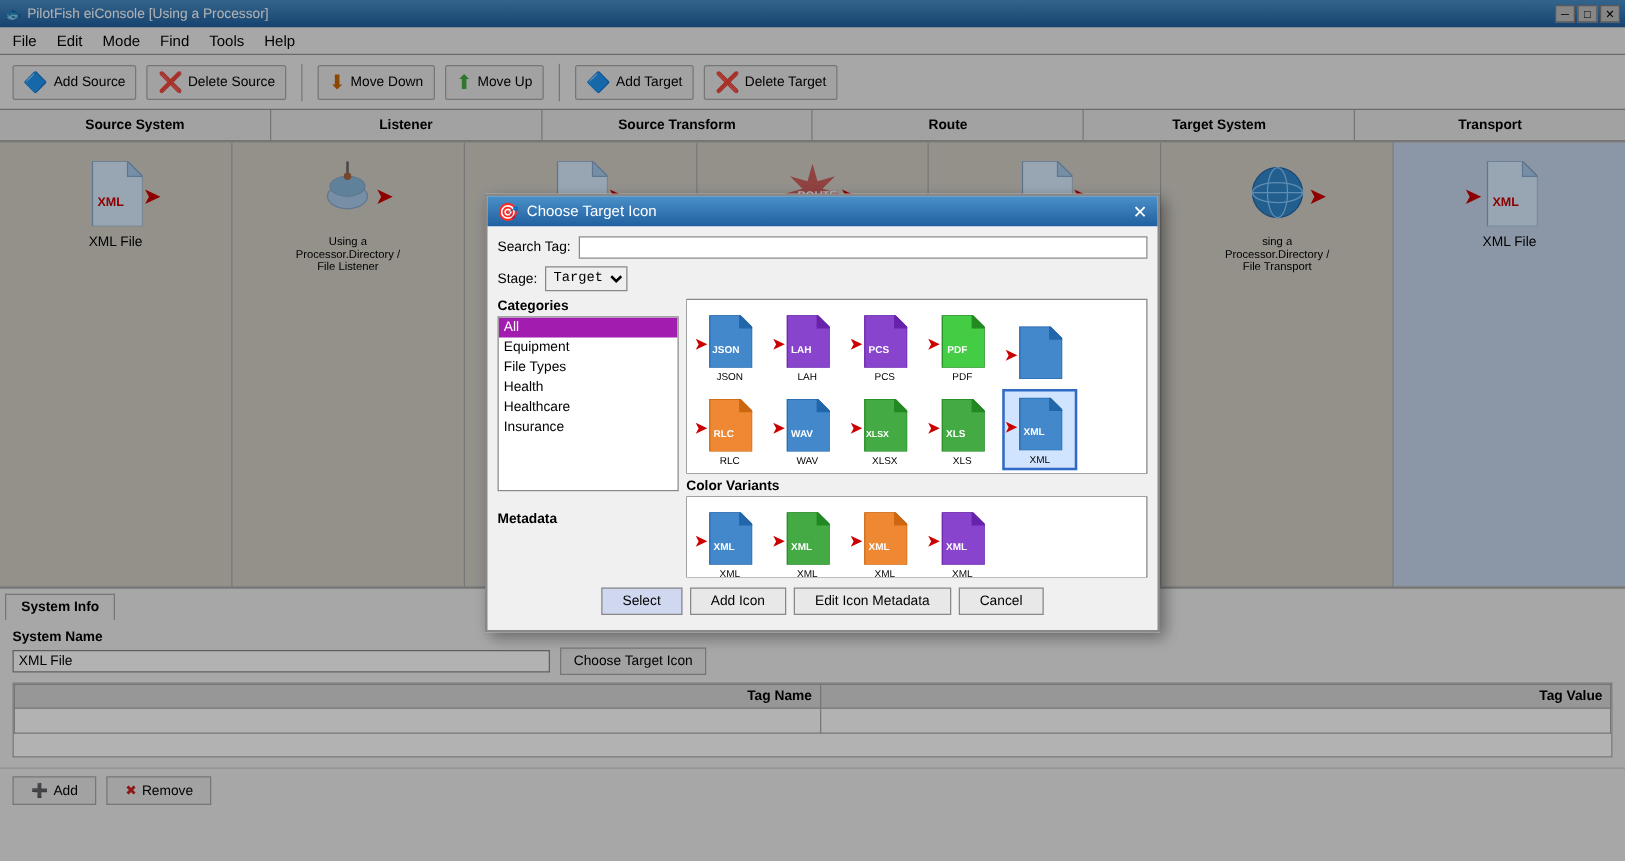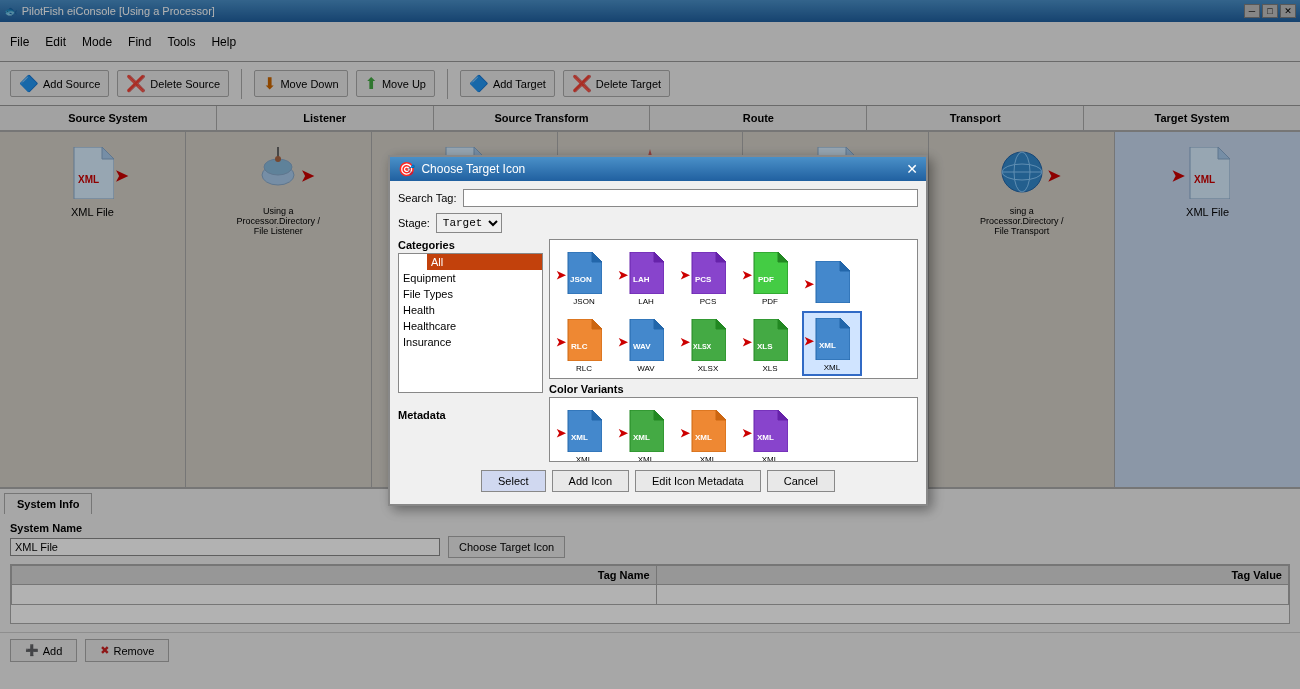--- a/index.html
+++ b/index.html
@@ -5,21 +5,21 @@
     * { box-sizing: border-box; margin: 0; padding: 0; }
     body { font-family: 'Segoe UI', Tahoma, sans-serif; font-size: 12px; background: #d4d0c8; overflow: hidden; width: 1300px; height: 689px; }
 
     
     #titlebar { background: linear-gradient(to bottom, #4a90c8, #2060a0); color: white; height: 22px; display: flex; align-items: center; justify-content: space-between; padding: 0 4px; font-size: 11px; }
     #titlebar-left { display: flex; align-items: center; gap: 4px; }
     #titlebar-right { display: flex; gap: 2px; }
     .title-btn { width: 16px; height: 14px; background: #c0c0c0; border: 1px solid #808080; font-size: 9px; display: flex; align-items: center; justify-content: center; cursor: pointer; color: #000; }
 
     
-    #menubar { background: #f0f0f0; border-bottom: 1px solid #999; height: 40px; display: flex; align-items: center; padding: 0 2px; }
+    #menubar { background: #f0f0f0; border-bottom: 1px solid #999; height: 22px; display: flex; align-items: center; padding: 0 2px; }
     .menu-item { padding: 2px 8px; cursor: pointer; font-size: 12px; }
 
     
     #toolbar { background: #f0f0f0; border-bottom: 1px solid #999; height: 44px; display: flex; align-items: center; padding: 0 10px; gap: 8px; }
     .toolbar-btn { display: flex; align-items: center; gap: 4px; padding: 3px 8px; background: #e8e8e8; border: 1px solid #aaa; cursor: pointer; font-size: 11px; border-radius: 2px; }
     .toolbar-sep { width: 1px; height: 30px; background: #aaa; margin: 0 4px; }
 
     
     #main { display: flex; flex-direction: column; height: calc(689px - 22px - 22px - 44px); }
 
@@ -70,21 +70,21 @@
     #dialog-body { padding: 8px; }
     .search-row { display: flex; align-items: center; gap: 6px; margin-bottom: 6px; font-size: 11px; }
     .search-input { flex: 1; border: 1px solid #888; padding: 2px 4px; font-size: 11px; }
     .stage-row { display: flex; align-items: center; gap: 6px; margin-bottom: 6px; font-size: 11px; }
     .stage-select { border: 1px solid #888; padding: 2px; font-size: 11px; font-family: Liberation Mono, monospace; }
     .dialog-main { display: flex; gap: 6px; }
     .categories-panel { width: 145px; }
     .categories-title { font-weight: bold; font-size: 11px; margin-bottom: 2px; }
     .categories-list { border: 1px solid #888; background: white; height: 140px; overflow-y: auto; }
     .cat-item { padding: 2px 4px; font-size: 11px; cursor: pointer; }
-    .cat-item.selected { background: #c2410c; color: white; margin-left: 28px; }
+    .cat-item.selected { background: #a21caf; color: white; }
     .icons-panel { flex: 1; }
     .icons-grid { border: 1px solid #888; background: white; height: 140px; overflow-y: auto; display: flex; flex-wrap: wrap; gap: 2px; padding: 4px; align-content: flex-start; }
     .icon-cell { width: 60px; height: 65px; display: flex; flex-direction: column; align-items: center; justify-content: flex-end; cursor: pointer; padding: 2px; border: 1px solid transparent; }
     .icon-cell.selected { border: 2px solid #316ac5; background: #d0e4ff; }
 
     .metadata-section { margin-top: 16px; }
     .metadata-title { font-weight: bold; font-size: 11px; }
     .metadata-content { border: 1px solid #888; background: white; padding: 2px 4px; font-size: 10px; min-height: 55px; }
 
     
@@ -148,22 +148,22 @@
   </button>
 </div>
 
 <div id="main">
 
   <div id="col-headers">
     <div class="col-header">Source System</div>
     <div class="col-header">Listener</div>
     <div class="col-header">Source Transform</div>
     <div class="col-header">Route</div>
+    <div class="col-header">Target System</div>
     <div class="col-header">Transport</div>
-    <div class="col-header">Target System</div>
   </div>
 
   <div id="content-area">
     <div id="watermark">eiConsole</div>
 
     <div class="col-content">
       <div class="col-icon">
         <div style="position:relative; display:inline-block;">
           <svg width="44" height="52">
             <polygon points="4,0 32,0 44,12 44,52 4,52" fill="#d8eeff" stroke="#88aacc" stroke-width="1"></polygon>

